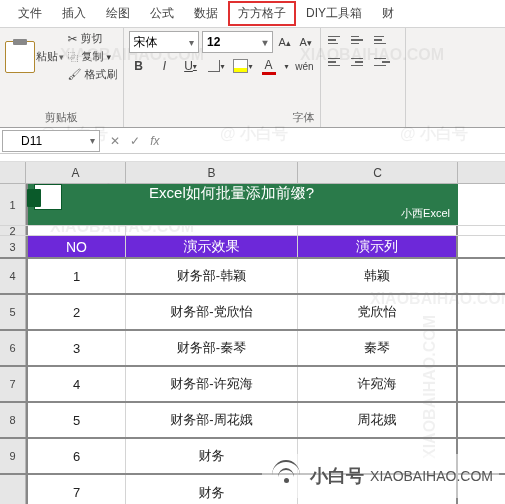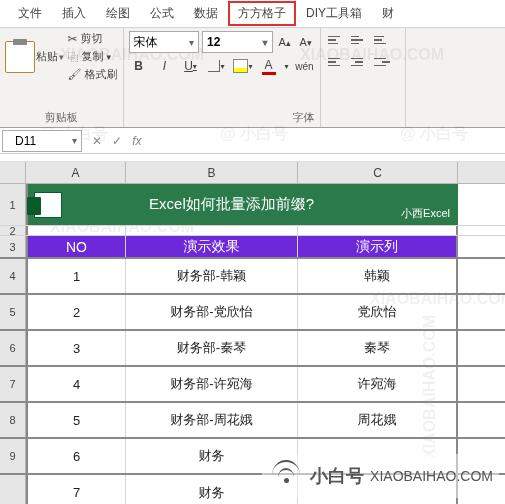--- a/index.html
+++ b/index.html
@@ -36,36 +36,36 @@
 .fill-icon { width: 16px; height: 14px; background: linear-gradient(#fff 70%, #ffff00 70%); border: 1px solid #888; }
 .fontcolor { display: flex; flex-direction: column; align-items: center; }
 .fc-u { height: 3px; width: 14px; background: #d00000; }
 
 .align-group { min-width: 85px; }
 .align-row { display: flex; gap: 3px; }
 .align-btn { width: 20px; height: 18px; display: flex; flex-direction: column; justify-content: center; gap: 2px; cursor: pointer; padding: 2px; }
 .al { height: 1.5px; background: #666; }
 
 .namebox-bar { height: 26px; display: flex; align-items: center; border-bottom: 1px solid #ccc; background: #fff; }
-.namebox { width: 80px; height: 22px; border: 1px solid #ababab; background: #fff; font-size: 12px; display: flex; align-items: center; padding: 0 20px 0 12px; position: relative; margin-left: 2px; }
+.namebox { width: 98px; height: 22px; border: 1px solid #ababab; background: #fff; font-size: 12px; display: flex; align-items: center; padding: 0 20px 0 18px; position: relative; margin-left: 2px; }
 .namebox::after { content: "▾"; position: absolute; right: 4px; color: #666; font-size: 10px; }
 .fx-area { display: flex; align-items: center; margin-left: 10px; gap: 10px; color: #888; font-size: 12px; }
 .fx-btn { font-style: italic; }
 
 .col-headers { display: flex; height: 22px; background: #e6e6e6; border-bottom: 1px solid #b7b7b7; }
 .corner { width: 26px; border-right: 1px solid #b7b7b7; background: #e6e6e6; }
 .col-h { border-right: 1px solid #b7b7b7; text-align: center; font-size: 12px; color: #444; line-height: 22px; }
 .col-a { width: 100px; } .col-b { width: 172px; } .col-c { width: 160px; }
 
 .grid-area { position: relative; }
 .row { display: flex; border-bottom: 1px solid #d4d4d4; }
 .row-h { width: 26px; background: #e6e6e6; border-right: 1px solid #b7b7b7; text-align: center; font-size: 11px; color: #444; display: flex; align-items: center; justify-content: center; }
 .cell { border-right: 1px solid #d4d4d4; font-size: 13px; display: flex; align-items: center; justify-content: center; color: #222; }
 .title-row { height: 42px; }
-.title-cell { background: #2a7a4a; color: #fff; width: 432px; display: flex; align-items: center; position: relative; }
+.title-cell { background: #2a7a4a; color: #fff; width: 432px; display: flex; align-items: flex-start; position: relative; }
 .excel-icon { width: 28px; height: 26px; background: #fff; border: 1px solid #0a5a2a; margin-left: 6px; display: flex; align-items: center; justify-content: center; font-size: 10px; color: #0a5a2a; font-weight: bold; position: relative; }
 .excel-icon::before { content:""; position: absolute; left: -8px; top: 4px; width: 14px; height: 18px; background: #0a5a2a; border-radius: 1px; }
 .title-text { flex: 1; text-align: center; font-size: 15px; }
 .title-sub { font-size: 11px; margin-right: 8px; align-self: flex-end; margin-bottom: 4px; }
 
 .r-h { height: 23px; }
 .data-row { height: 36px; }
 .hdr-cell { background: #6d28d9; color: #fff; font-size: 14px; }
 .d-a { width: 100px; } .d-b { width: 172px; } .d-c { width: 160px; }
 .tbl-border-v { border-right: 2px solid #888 !important; }

